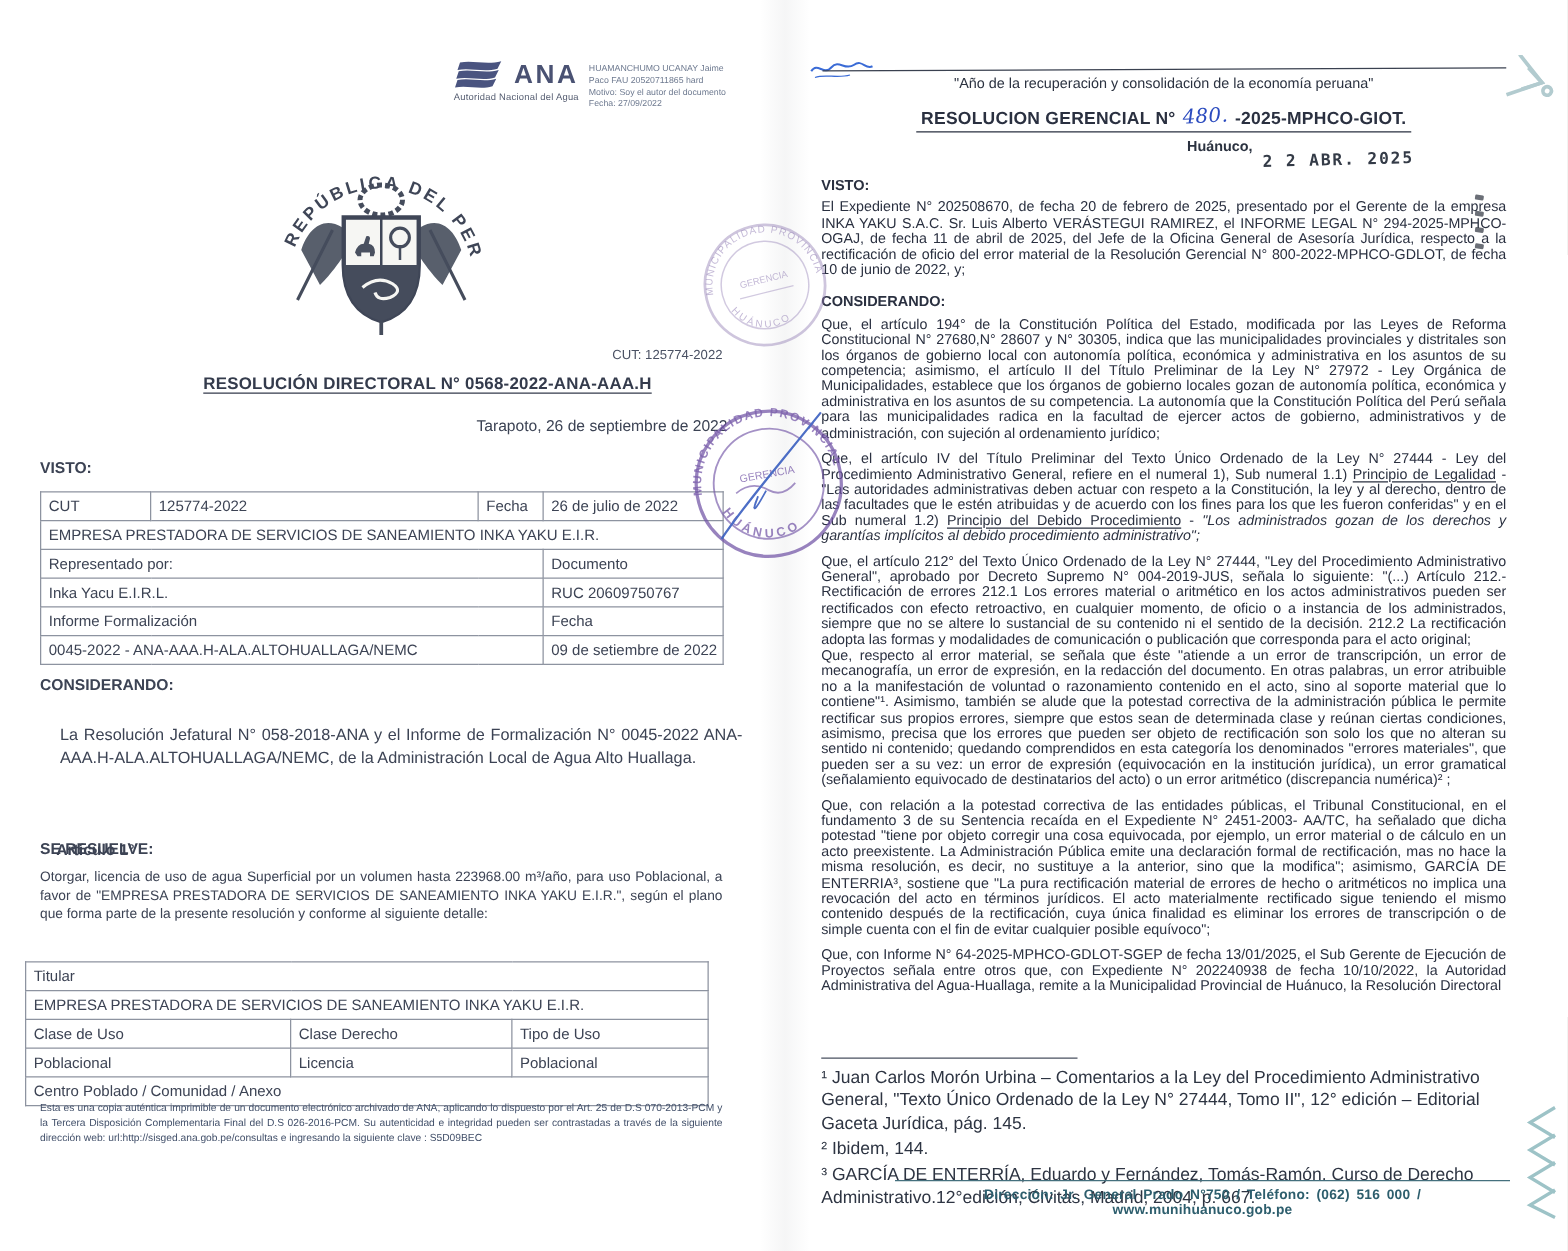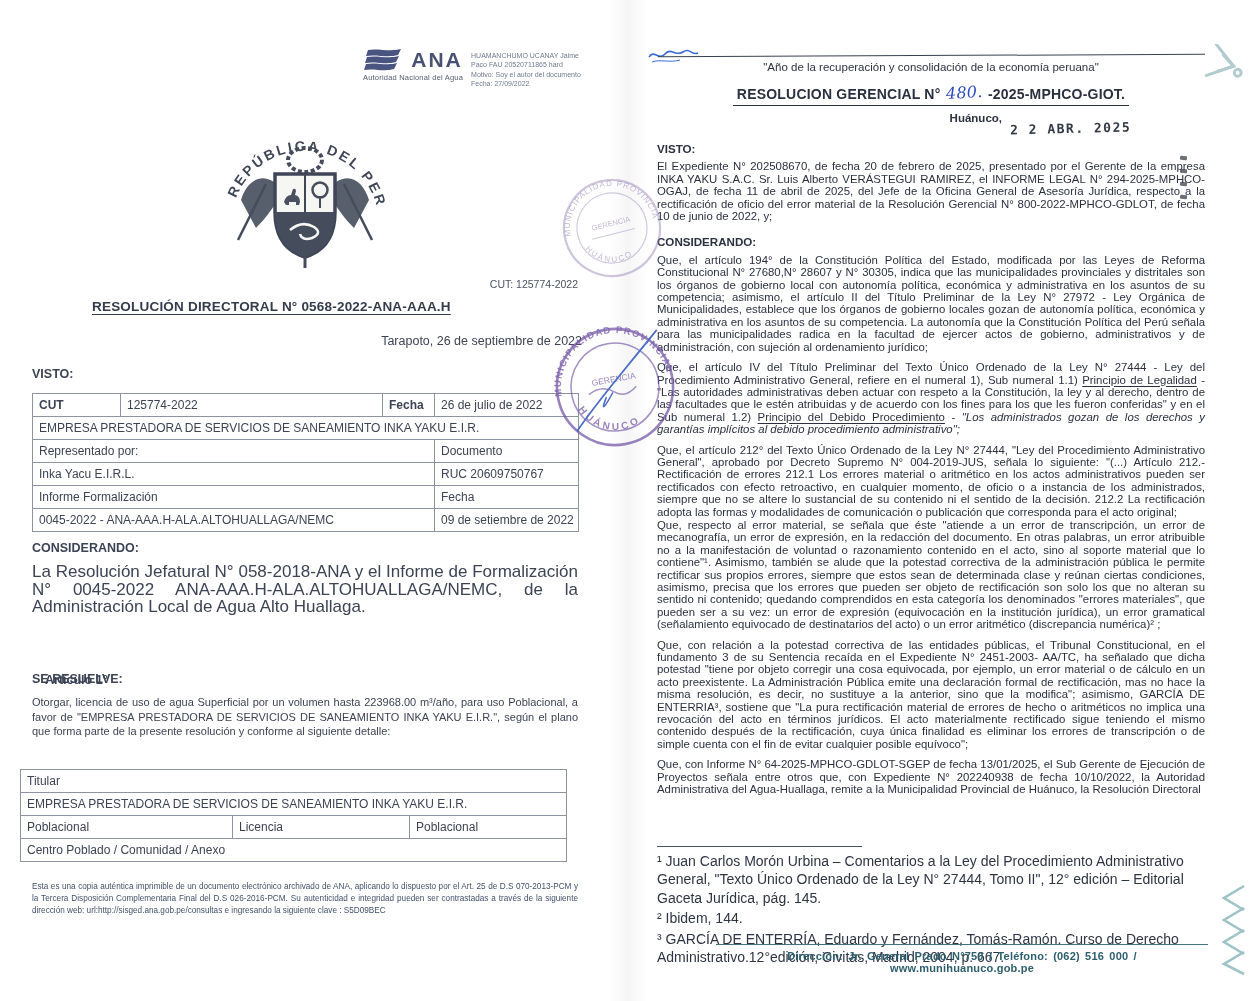--- a/index.html
+++ b/index.html
@@ -12,34 +12,34 @@
   .ana-header{position:absolute;left:363px;top:48px;display:flex;gap:8px;}
   .ana-logoblock{display:flex;flex-direction:column;align-items:center;}
   .ana-toprow{display:flex;align-items:center;gap:4px;}
   .ana-abbr{font-weight:bold;font-size:21px;letter-spacing:2px;color:#4a5273;}
   .ana-orgname{font-size:7.5px;color:#545c70;margin-top:1px;letter-spacing:0.2px;}
   .ana-sig{font-size:7px;color:#6e7a90;line-height:1.35;padding-top:3px;}
 
   .peru-seal{position:absolute;left:214px;top:100px;}
 
   .cut{position:absolute;left:398px;top:278px;width:180px;text-align:right;font-size:10.5px;color:#4a5163;}
-  .left-title{position:absolute;left:92px;top:299px;width:500px;font-size:13.5px;
+  .left-title{position:absolute;left:92px;top:299px;width:500px;text-align:center;font-size:13.5px;
               font-weight:bold;color:#343b4c;text-decoration:underline;text-underline-offset:3px;letter-spacing:0.2px;}
   .place-date{position:absolute;left:284px;top:334px;width:298px;text-align:right;font-size:12.5px;}
   .visto-label{position:absolute;left:32px;top:367px;font-weight:bold;font-size:12.5px;}
 
   table.doc{border-collapse:collapse;table-layout:fixed;}
   table.doc td{border:1px solid #8d93a0;font-size:12px;color:#3c4354;padding:1px 6px;height:20px;
                overflow:hidden;white-space:nowrap;}
   .t1{position:absolute;left:32px;top:393px;width:546px;}
   .t2{position:absolute;left:20px;top:769px;width:546px;}
-  td.b{font-weight:bold;}
+  td.b{font-weight:normal;}
 
   .consid-label{position:absolute;left:32px;top:541px;font-weight:bold;font-size:12.5px;}
-  .consid-text{position:absolute;left:32px;top:563px;width:546px;margin:0;font-size:17px;
+  .consid-text{position:absolute;left:32px;top:563px;width:546px;margin:16px;font-size:13px;
                line-height:17.6px;text-align:justify;}
   .resuelve-label{position:absolute;left:32px;top:672px;font-weight:bold;font-size:12.5px;}
   .articulo-label{position:absolute;left:32px;top:673px;font-weight:bold;font-size:12.5px;margin-left:13px;}
   .articulo-text{position:absolute;left:32px;top:695px;width:546px;margin:0;font-size:11px;
                  line-height:14.6px;text-align:justify;}
   .copy-note{position:absolute;left:32px;top:881px;width:546px;margin:0;font-size:8.2px;color:#42506a;
              line-height:1.45;text-align:justify;}
 
   
   .r-topline{position:absolute;left:658px;top:55px;width:547px;height:0;
@@ -187,20 +187,25 @@
         <col style="width:157px">
       </colgroup>
     <tbody>
         <tr>
       <td colspan="3">Titular</td>
     </tr>
     <tr>
       <td colspan="3">EMPRESA PRESTADORA DE SERVICIOS DE SANEAMIENTO INKA YAKU E.I.R.</td>
     </tr>
     <tr>
+      <td>Clase de Uso</td>
+      <td>Clase Derecho</td>
+      <td>Tipo de Uso</td>
+    </tr>
+    <tr>
       <td>Poblacional</td>
       <td>Licencia</td>
       <td>Poblacional</td>
     </tr>
     <tr>
       <td colspan="3">Centro Poblado / Comunidad / Anexo</td>
     </tr>
   </tbody>
     </table>
 

